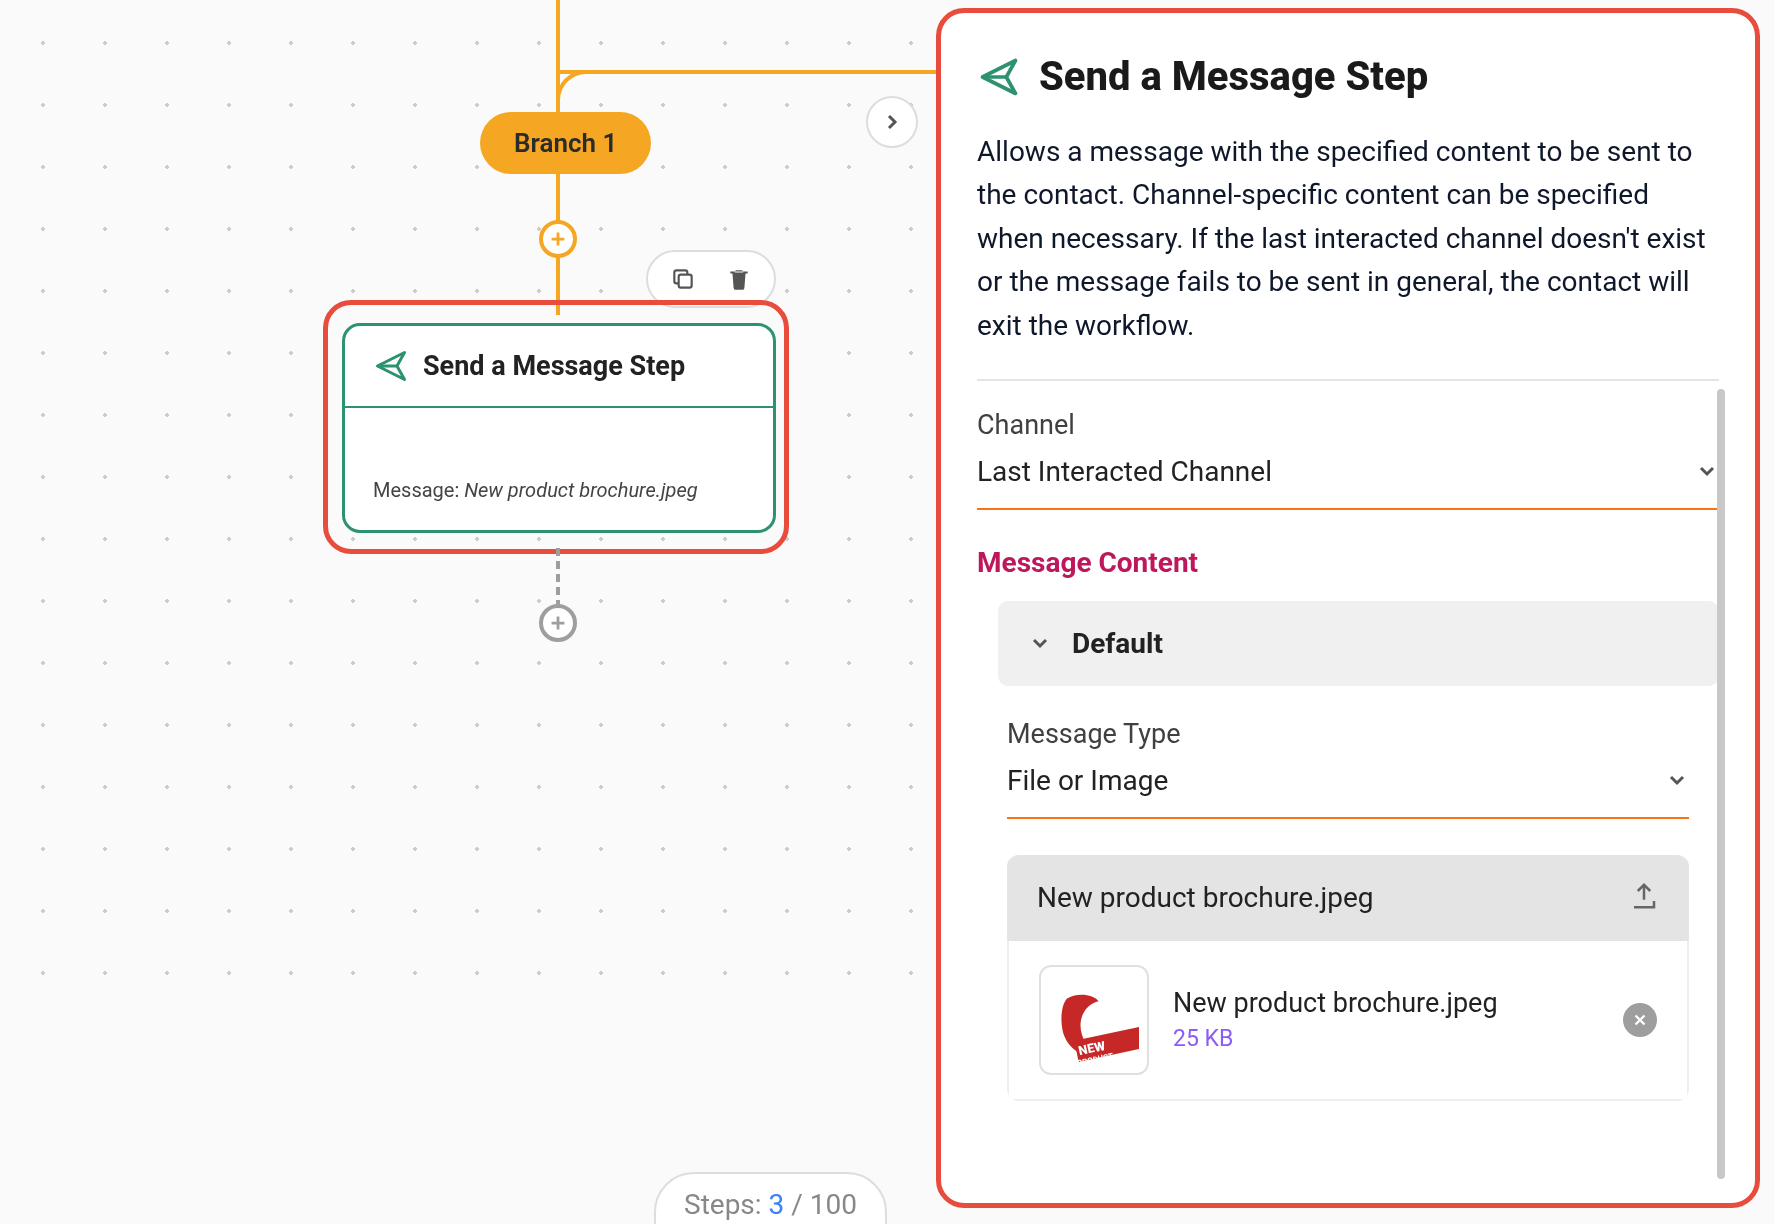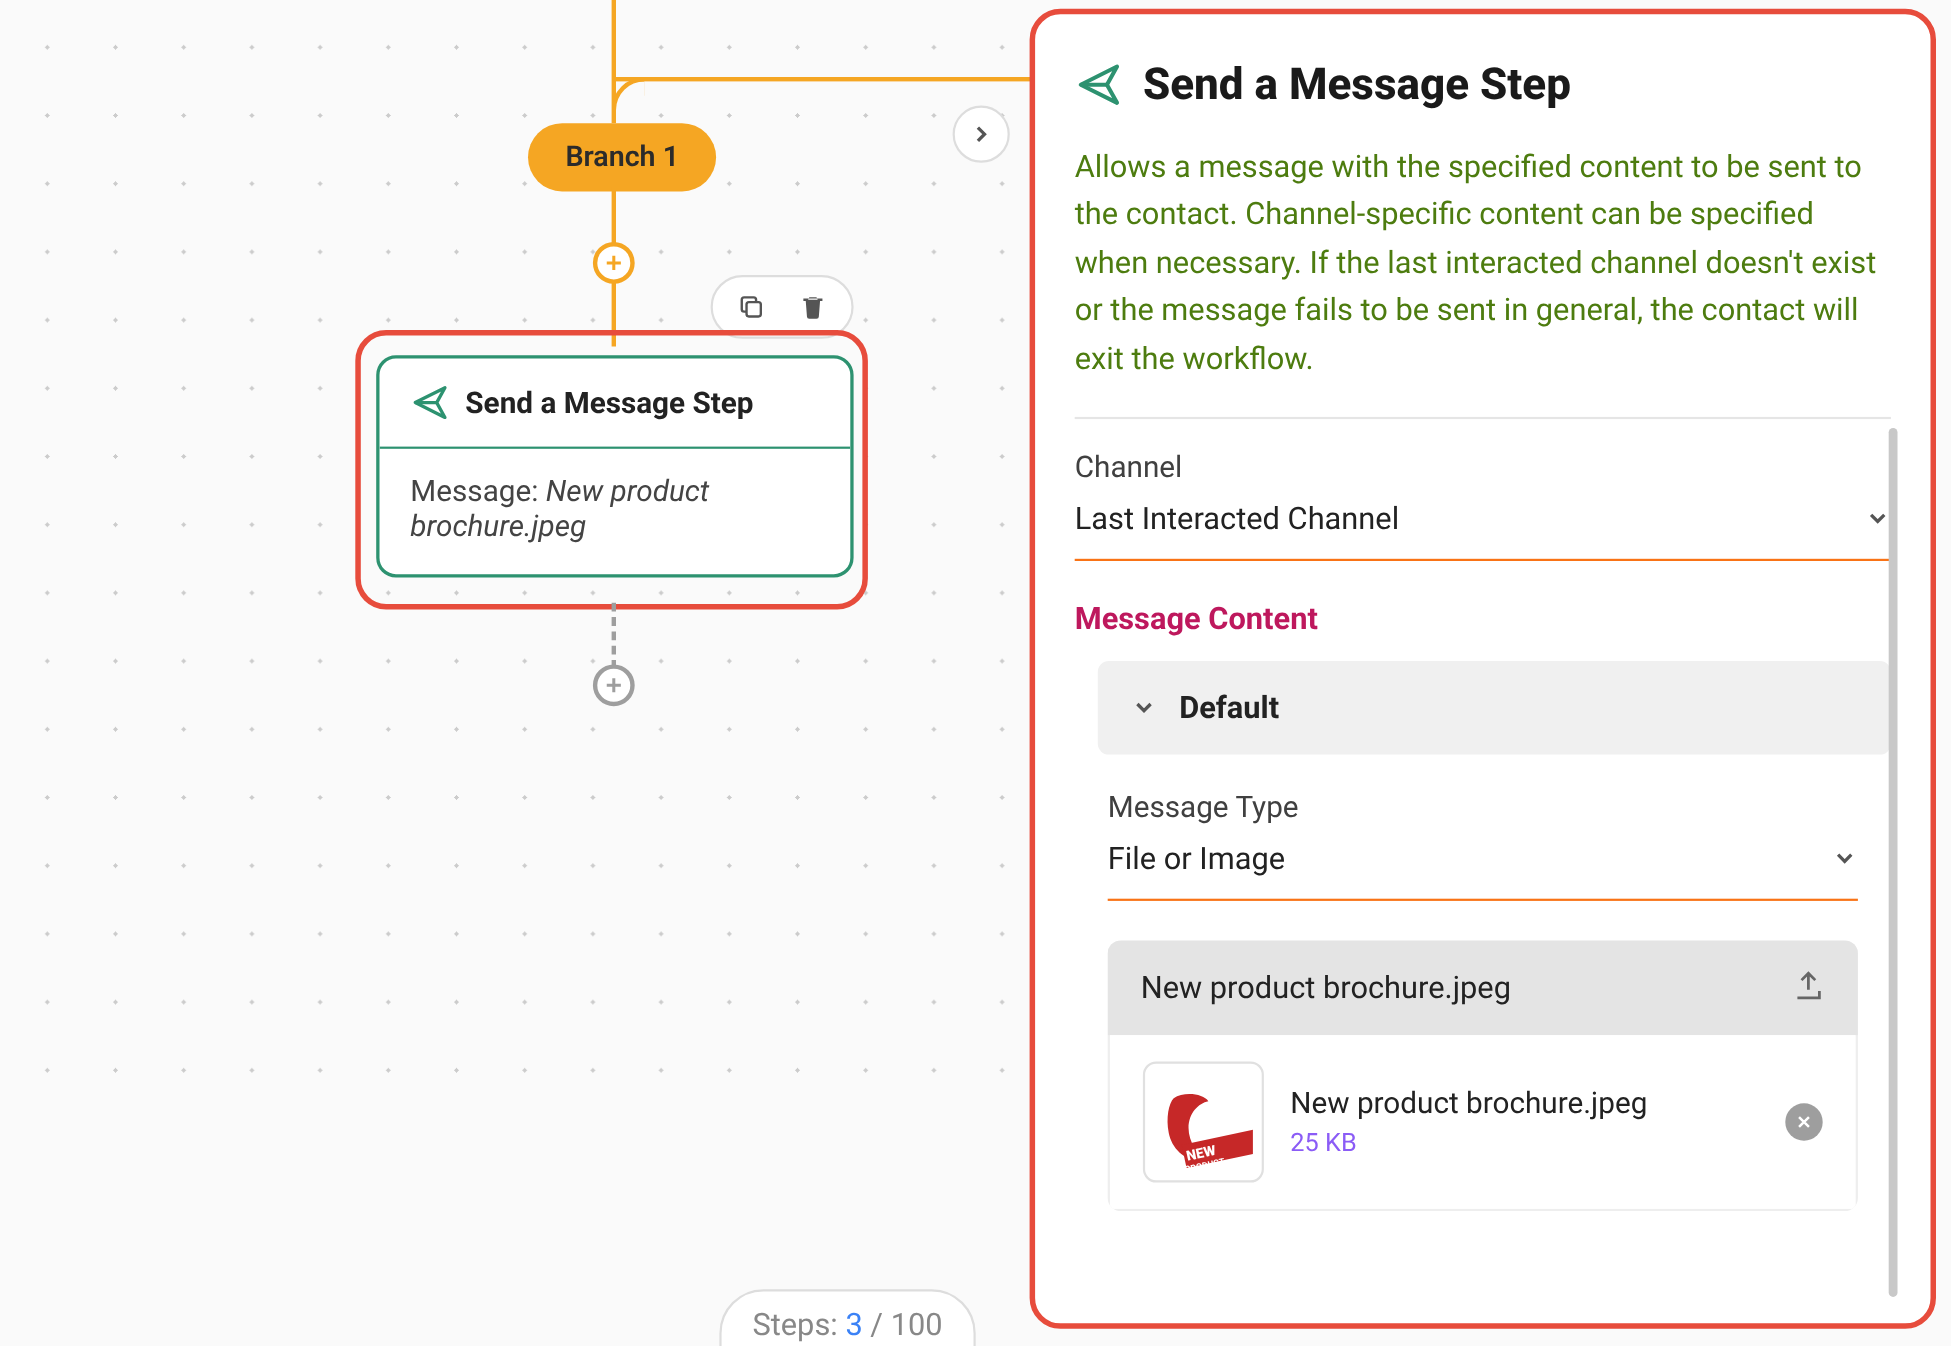--- a/index.html
+++ b/index.html
@@ -147,22 +147,23 @@
       padding: 22px 28px;
       border-bottom: 2px solid #2d9270;
     }
     .node-title {
       font-size: 27px;
       font-weight: 700;
       color: #222;
     }
     .node-body {
       padding: 22px 28px 28px;
-      font-size: 27px;
+      font-size: 20px;
       color: #444;
+      margin-top: 48px;
     }
     .node-body .label { display: inline; }
     .node-body .value { font-style: italic; }
 
     
     .node-toolbar {
       position: absolute;
       left: 646px;
       top: 250px;
       background: #fff;
@@ -249,21 +250,21 @@
       gap: 18px;
       margin-bottom: 30px;
     }
     .panel-title {
       font-size: 40px;
       font-weight: 800;
       color: #1a1a1a;
     }
     .panel-desc {
       font-size: 28px;
-      color: #4d7c0f;
+      color: #0f172a;
       line-height: 1.55;
       margin-bottom: 32px;
     }
     .panel-divider {
       border: none;
       border-top: 2px solid #e5e5e5;
       margin-bottom: 28px;
     }
 
     .field-label {

